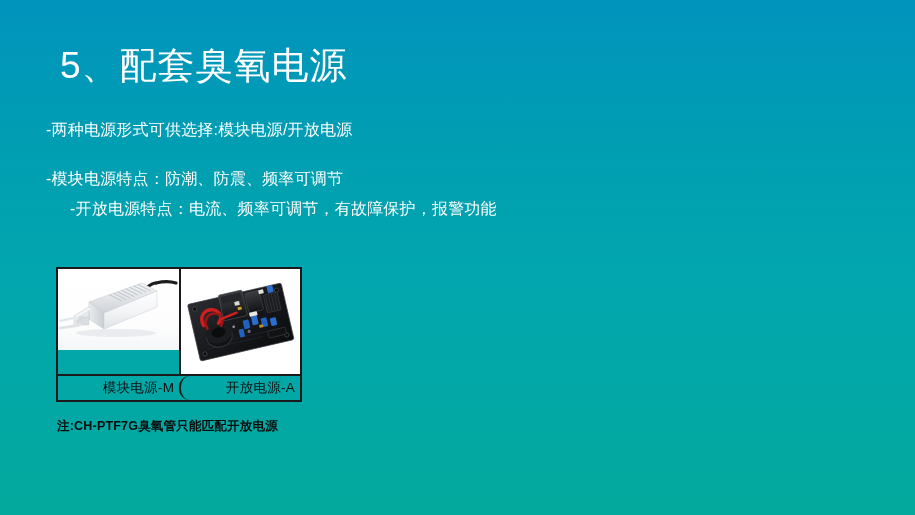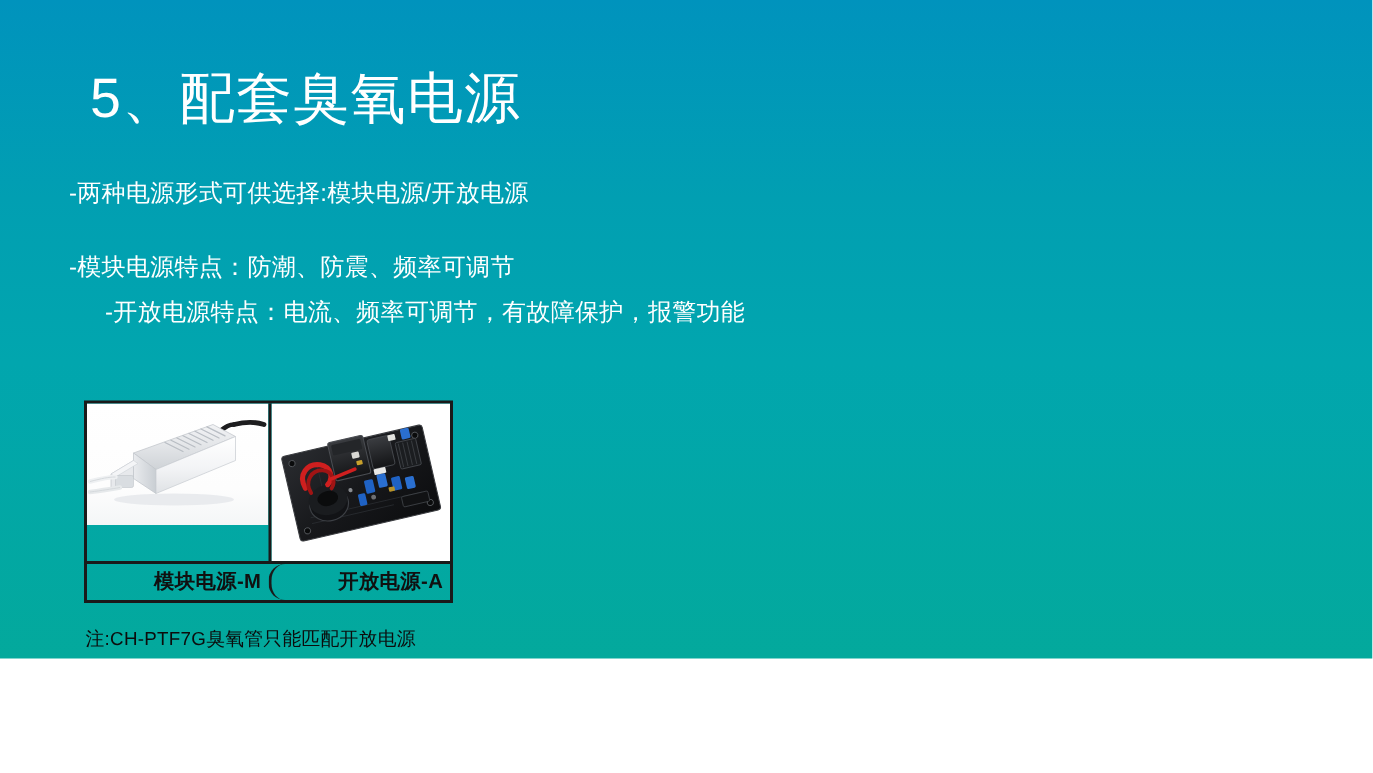--- a/index.html
+++ b/index.html
@@ -9,21 +9,21 @@
   body {
     width: 915px;
     height: 515px;
     overflow: hidden;
     font-family: "Liberation Sans", "DejaVu Sans", sans-serif;
   }
 
   #slide {
     position: relative;
     width: 915px;
-    height: 439px;
+    height: 515px;
     background: linear-gradient(180deg, #0093bd 0%, #019fb2 30%, #01a6ae 55%, #03a99c 100%);
     overflow: hidden;
   }
 
   
   #slide-title {
     position: absolute;
     left: 60px;
     top: 44px;
     font-size: 37px;
@@ -100,36 +100,36 @@
     height: 24px;
     border-top: 2px solid #1a1a1a;
   }
   .caption-cell {
     flex: 1 1 50%;
     box-sizing: border-box;
     display: flex;
     align-items: center;
     justify-content: center;
     font-size: 13.5px;
-    font-weight: 700;
+    font-weight: 400;
     color: #101010;
     letter-spacing: 0.3px;
     background: transparent;
     white-space: nowrap;
     padding-left: 40px;
   }
   .caption-cell + .caption-cell { border-left: 2px solid #1a1a1a; border-radius: 11px; }
 
   
   #note-text {
     position: absolute;
     left: 57px;
     top: 418px;
     font-size: 12.5px;
-    font-weight: 400;
+    font-weight: 700;
     color: #0c0c0c;
     letter-spacing: 0.2px;
     white-space: nowrap;
   }
 </style>
 </head>
 <body>
 
 <div id="slide">
 

